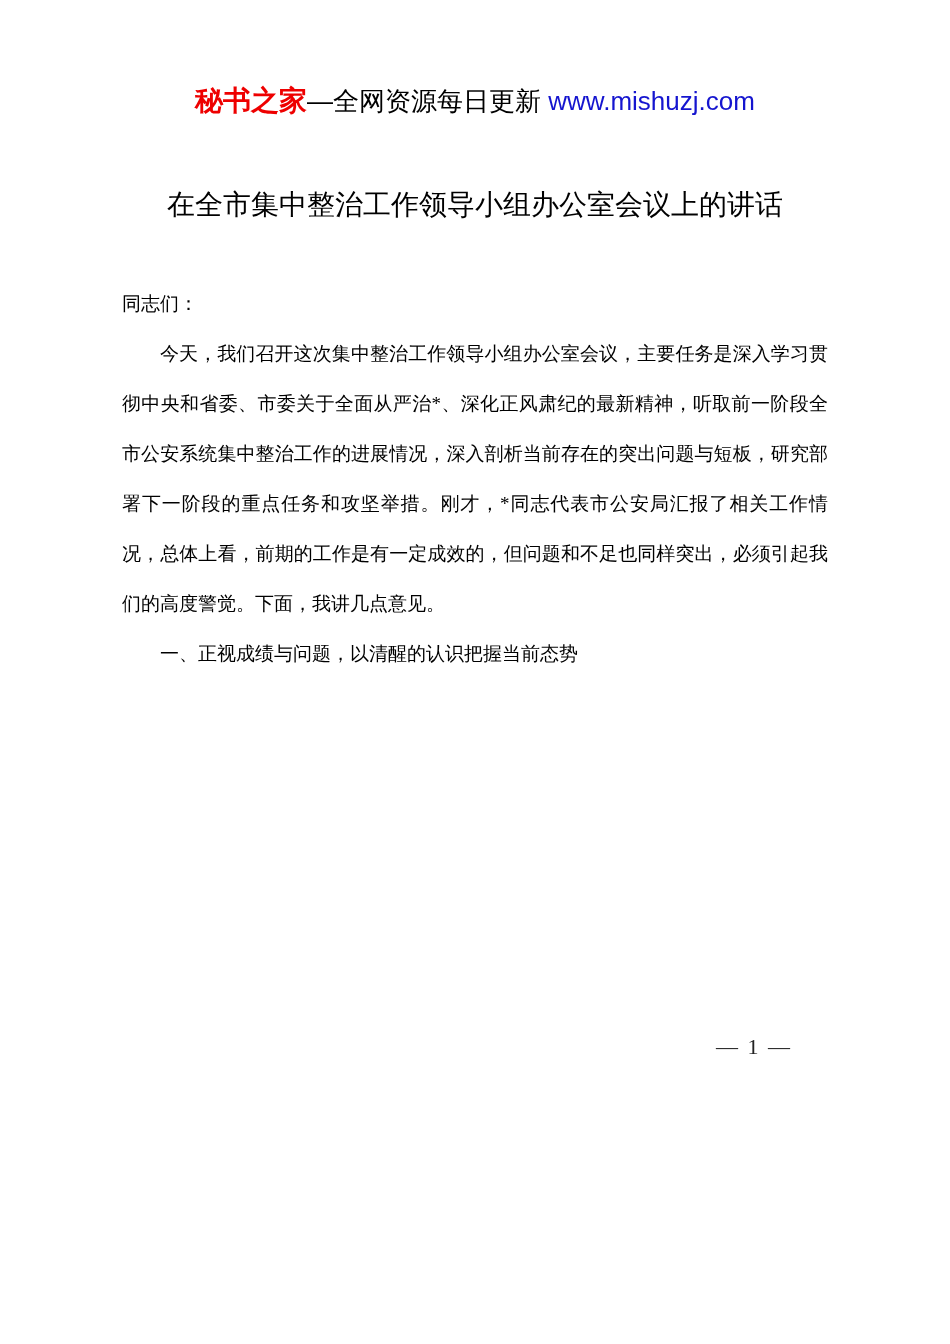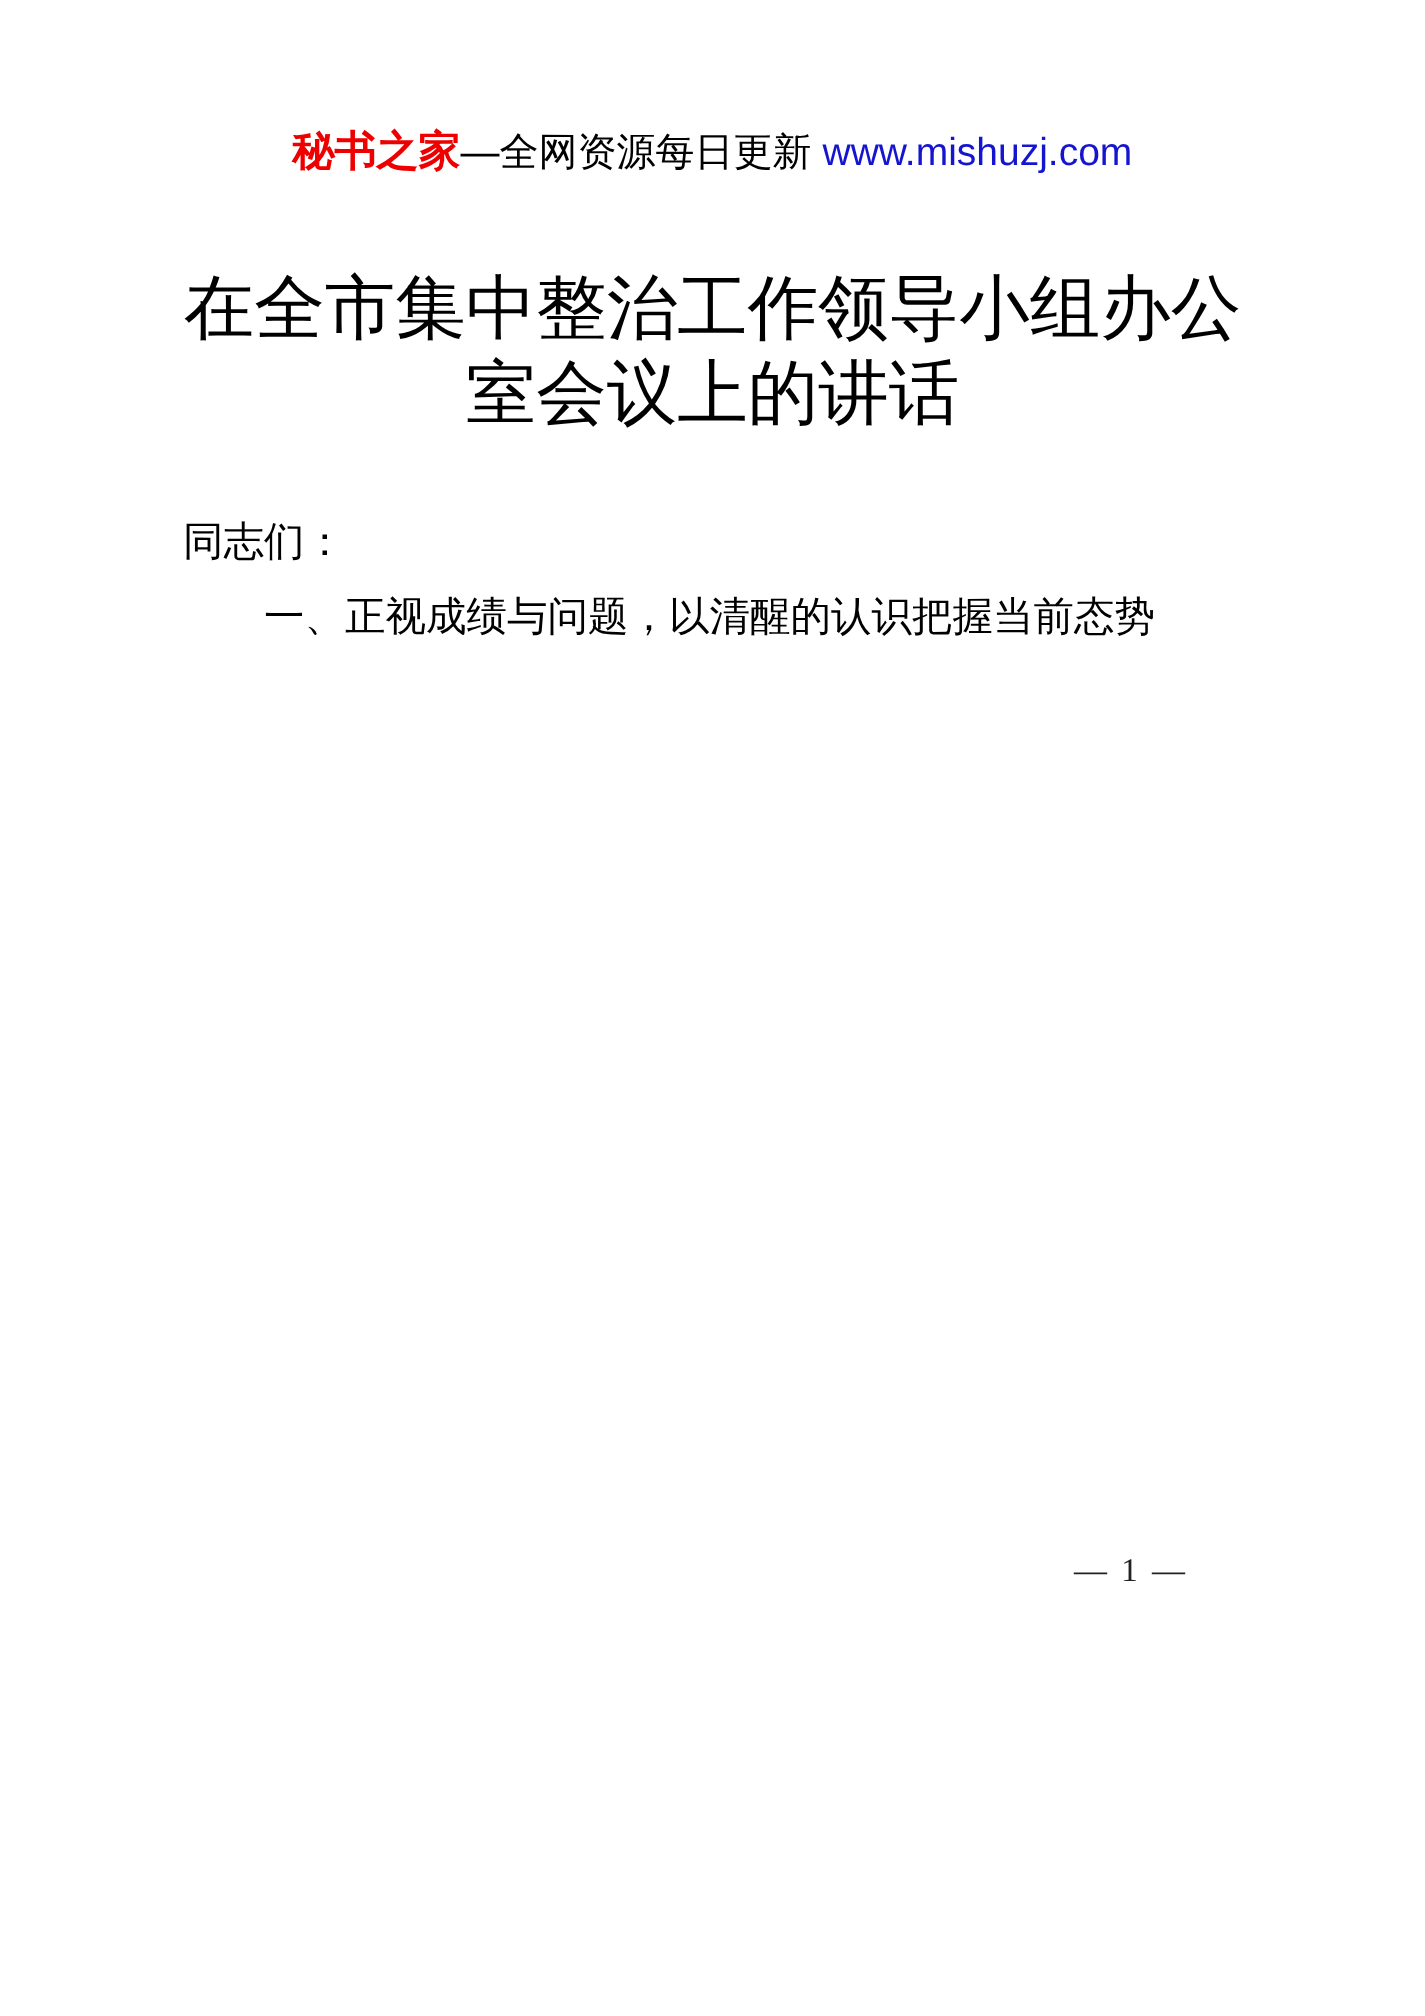--- a/index.html
+++ b/index.html
@@ -31,29 +31,29 @@
   .site-header .url {
     text-decoration: none;
     cursor: pointer;
   }
   
   .doc-title {
     margin: 60px 110px 0 110px;
     text-align: center;
     font-family: "Liberation Sans", sans-serif;
     font-weight: normal;
-    font-size: 47px;
+    font-size: 28px;
     line-height: 57px;
     letter-spacing: 0;
   }
   
   .doc-body {
     margin: 46px 122px 0 122px;
     font-family: "Liberation Serif", sans-serif; 
-    font-size: 27px;
+    font-size: 19px;
     line-height: 50px;
     text-align: justify;
   }
   .doc-body p.para {
     margin: 0;
     padding: 0;
   }
   .doc-body p.indent { text-indent: 2em; }
   .doc-body p.bold   { font-weight: normal; }
   
@@ -73,20 +73,21 @@
 <div class="page">
 
   <div class="site-header">
     <span class="brand" style="color: rgb(238, 0, 0);">秘书之家</span><span class="tagline">—全网资源每日更新 </span><a class="url" style="color: rgb(21, 21, 207);">www.mishuzj.com</a>
   </div>
 
   <h1 class="doc-title">在全市集中整治工作领导小组办公室会议上的讲话</h1>
 
   <div class="doc-body">
       <p class="para">同志们：</p>
+      <p class="para indent">今天，我们召开这次集中整治工作领导小组办公室会议，主要任务是深入学习贯彻中央和省委、市委关于全面从严治*、深化正风肃纪的最新精神，听取前一阶段全市公安系统集中整治工作的进展情况，深入剖析当前存在的突出问题与短板，研究部署下一阶段的重点任务和攻坚举措。刚才，*同志代表市公安局汇报了相关工作情况，总体上看，前期的工作是有一定成效的，但问题和不足也同样突出，必须引起我们的高度警觉。下面，我讲几点意见。</p>
       <p class="para indent bold">一、正视成绩与问题，以清醒的认识把握当前态势</p>
     </div>
 
   <div class="page-footer">
     <span>— 1 —</span>
   </div>
 
 </div>
 
 </body></html>

